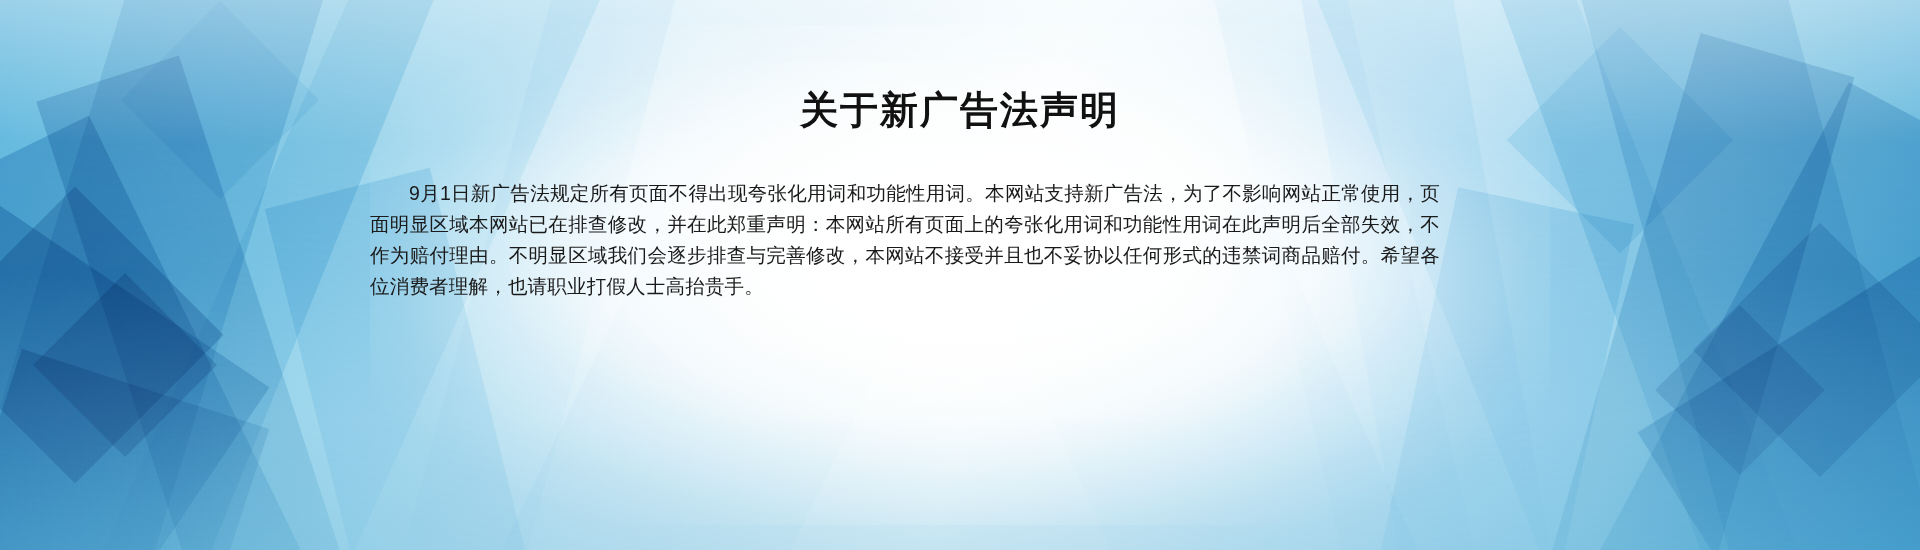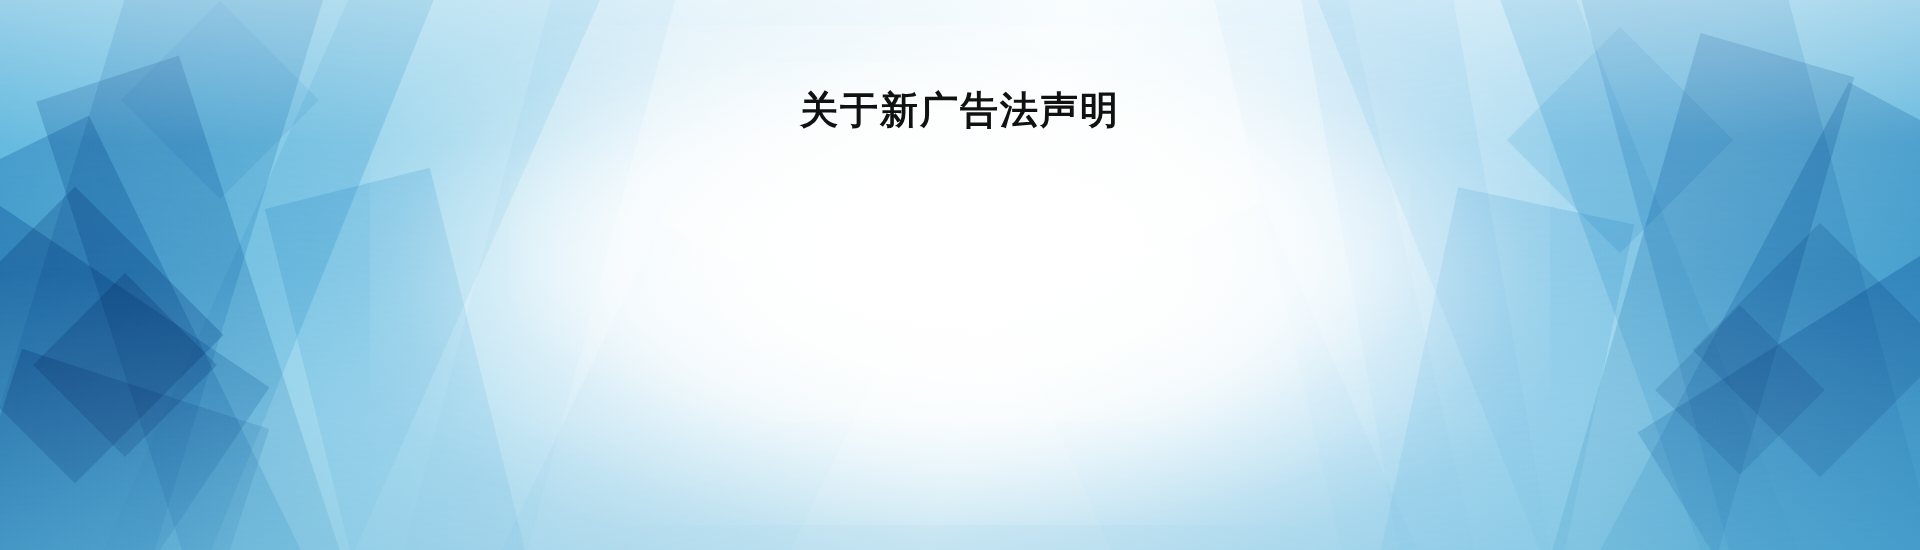--- a/index.html
+++ b/index.html
@@ -243,16 +243,17 @@
   </div>
 
   <div class="bg-vert"></div>
   <div class="glow"></div>
   <div class="glow2"></div>
 
   <div class="content">
     <div class="title">关于新广告法声明</div>
 
     <div class="body-block">
+      <p class="para para-1">9月1日新广告法规定所有页面不得出现夸张化用词和功能性用词。本网站支持新广告法，为了不影响网站正常使用，页面明显区域本网站已在排查修改，并在此郑重声明：本网站所有页面上的夸张化用词和功能性用词在此声明后全部失效，不作为赔付理由。不明显区域我们会逐步排查与完善修改，本网站不接受并且也不妥协以任何形式的违禁词商品赔付。希望各位消费者理解，也请职业打假人士高抬贵手。</p>
     </div>
   </div>
 
 </div>
 
 </body></html>

